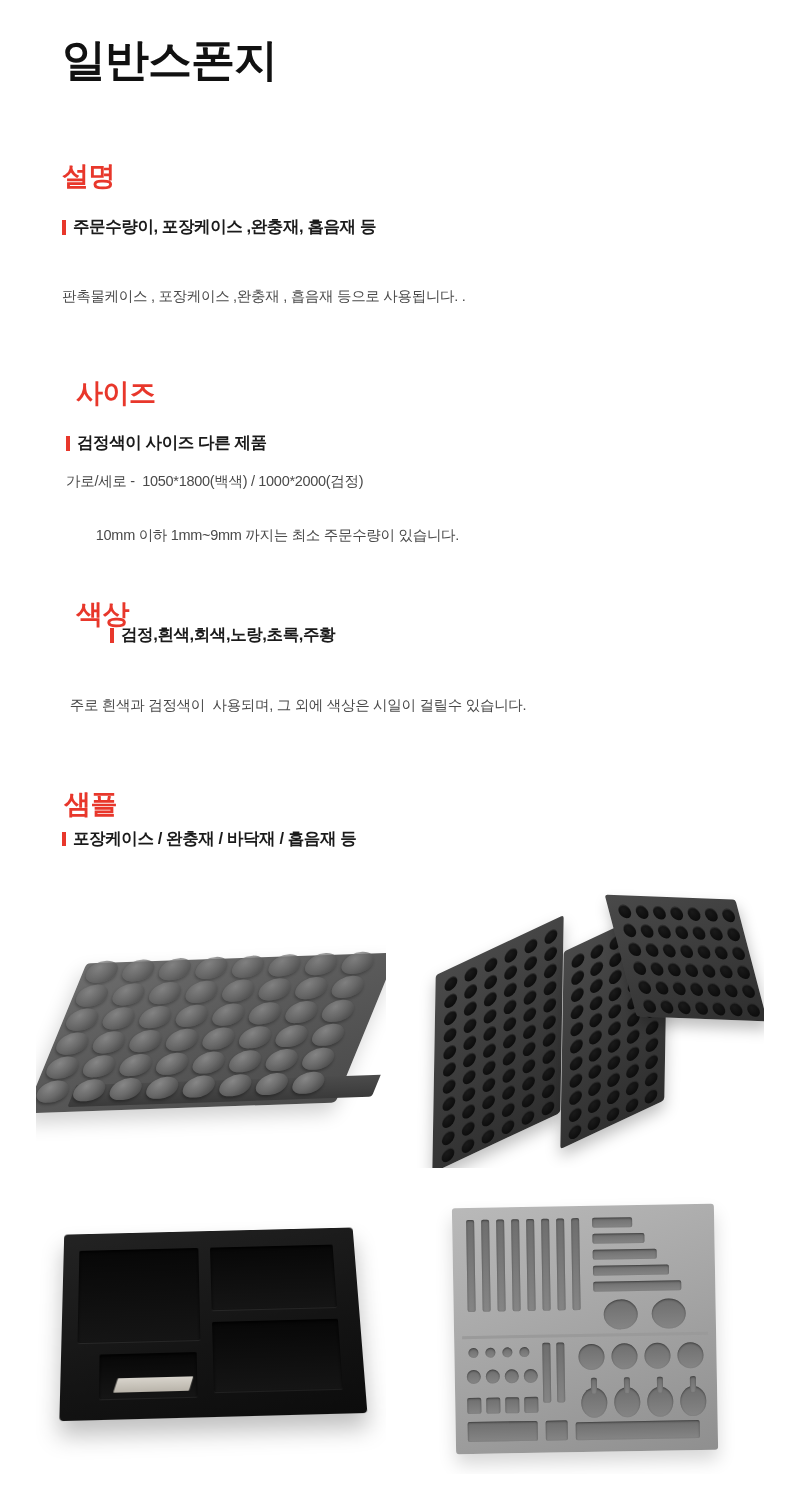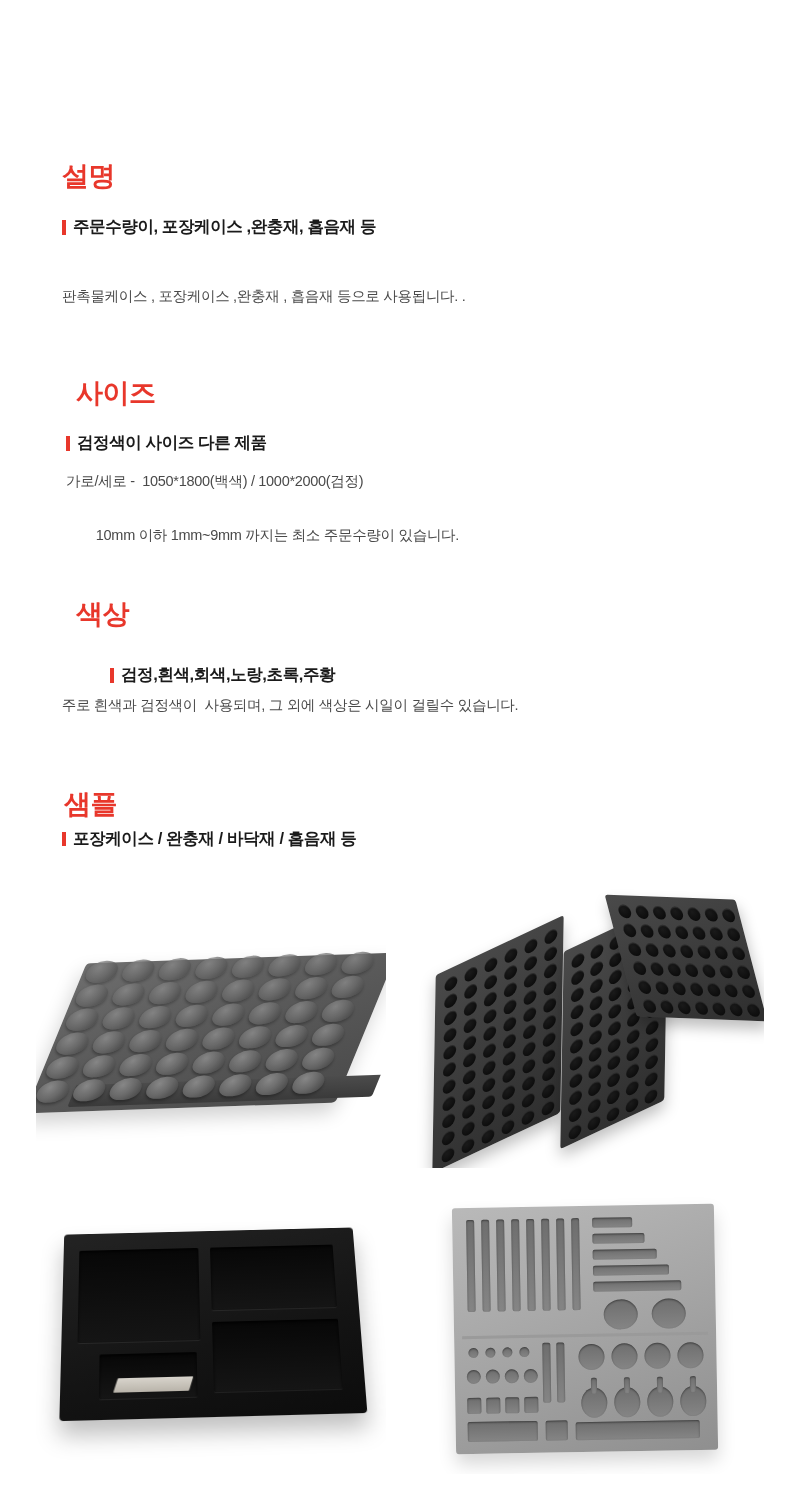--- a/index.html
+++ b/index.html
@@ -183,20 +183,21 @@
   .divider-line {
     position: absolute;
     background: #9a9a9a;
   }
 </style>
 </head>
 <body>
 
 <div class="page">
 
+  <div class="main-title">일반스폰지</div>
 
   <div class="section-heading" style="left:62px; top:158px;">설명</div>
 
   <div class="bullet-line" style="left:62px; top:216px;">
     <span class="bullet-mark"></span>
     <span>주문수량이, 포장케이스 ,완충재, 흡음재 등</span>
   </div>
 
   <div class="body-text" style="left:62px; top:283px;">판촉물케이스 , 포장케이스 ,완충재 , 흡음재 등으로 사용됩니다. .</div>
 
@@ -205,26 +206,26 @@
   <div class="bullet-line" style="left:66px; top:432px;">
     <span class="bullet-mark"></span>
     <span>검정색이 사이즈 다른 제품</span>
   </div>
 
   <div class="body-text" style="left:66px; top:468px;">가로/세로 -  1050*1800(백색) / 1000*2000(검정)</div>
   <div class="body-text" style="left:66px; top:522px;">        10mm 이하 1mm~9mm 까지는 최소 주문수량이 있습니다.</div>
 
   <div class="section-heading" style="left:76px; top:596px;">색상</div>
 
-  <div class="bullet-line" style="left:66px; top:664px;padding-left:44px;">
+  <div class="bullet-line" style="left:66px; top:624px;padding-left:44px;">
     <span class="bullet-mark"></span>
     <span>검정,흰색,회색,노랑,초록,주황</span>
   </div>
 
-  <div class="body-text" style="left:58px; top:692px;"> 주로 흰색과 검정색이  사용되며, 그 외에 색상은 시일이 걸릴수 있습니다.</div>
+  <div class="body-text" style="left:66px; top:692px;"> 주로 흰색과 검정색이  사용되며, 그 외에 색상은 시일이 걸릴수 있습니다.</div>
 
   <div class="section-heading" style="left:64px; top:786px;">샘플</div>
 
   <div class="bullet-line" style="left:62px; top:828px;">
     <span class="bullet-mark" style="height:14px;"></span>
     <span>포장케이스 / 완충재 / 바닥재 / 흡음재 등</span>
   </div>
 
   <div class="sample-grid">
 

